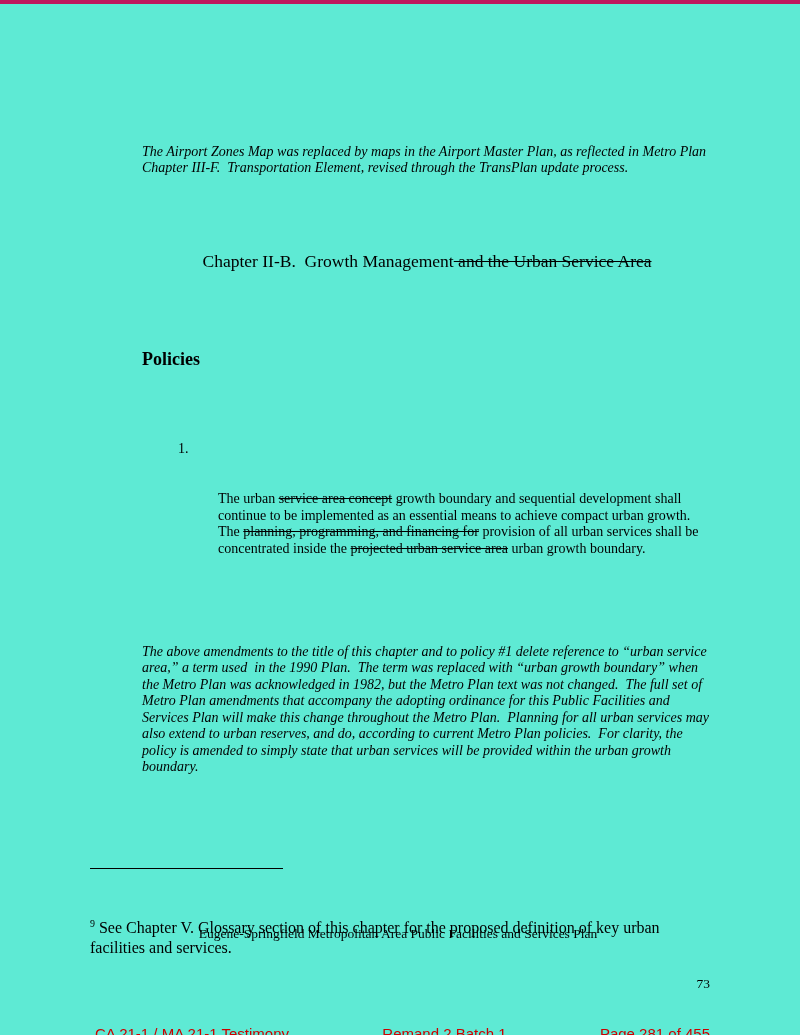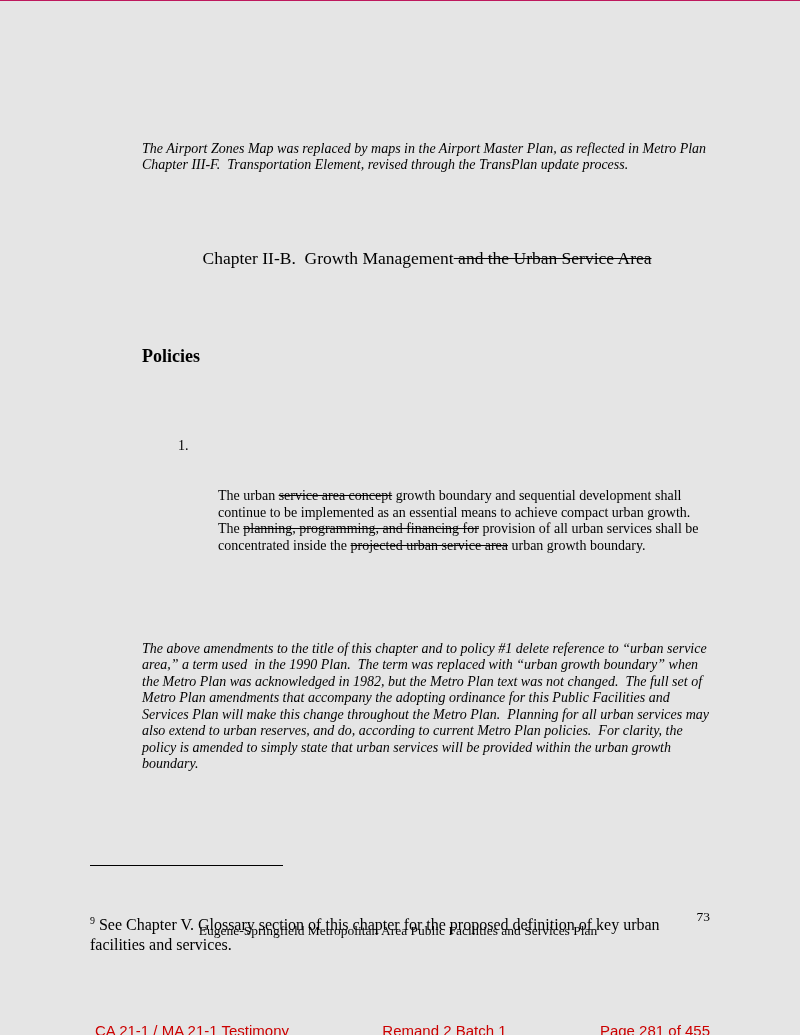--- a/index.html
+++ b/index.html
@@ -6,22 +6,22 @@
   html, body { background: #ffffff; }
   body {
     width: 800px; height: 1035px;
     font-family: "Liberation Serif", serif;
     color: #000;
     position: relative;
     overflow: hidden;
   }
   .page {
     position: absolute; inset: 0;
-    background: #e5e5e5;
-    border-top: 1px solid #be185d;
+    background: #5eead4;
+    border-top: 4px solid #be185d;
   }
   .content {
     position: absolute;
     left: 142px; top: 90px; width: 570px;
     font-size: 14px; line-height: 1.18;
     white-space: pre-wrap;
   }
   .italic { font-style: italic; }
   .chapter {
     font-size: 17.5px; font-weight: normal;
@@ -45,21 +45,21 @@
     position: absolute; left: 90px; top: 824px; width: 622px;
     font-size: 16px; line-height: 1.25;
     white-space: pre-wrap;
   }
   .fn-rule { width: 193px; border-top: 1px solid #000; margin-bottom: 9px; }
   .footer {
     position: absolute; left: 0; top: 922px; width: 796px;
     text-align: center; font-size: 13.5px; line-height: 1.2;
   }
   .footer .sub { font-size: 11.5px; font-style: italic; font-weight: bold; margin-top: 2px; }
-  .pageno { position: absolute; top: 908px; right: 90px; font-size: 13.5px; }
+  .pageno { position: absolute; top: 972px; right: 90px; font-size: 13.5px; }
   .stamp {
     position: absolute; left: 95px; top: 1021px; width: 615px;
     display: flex; justify-content: space-between; align-items: baseline;
     font-family: "Liberation Sans", sans-serif;
     font-size: 15px;
   }
 </style>
 </head>
 <body>
 

